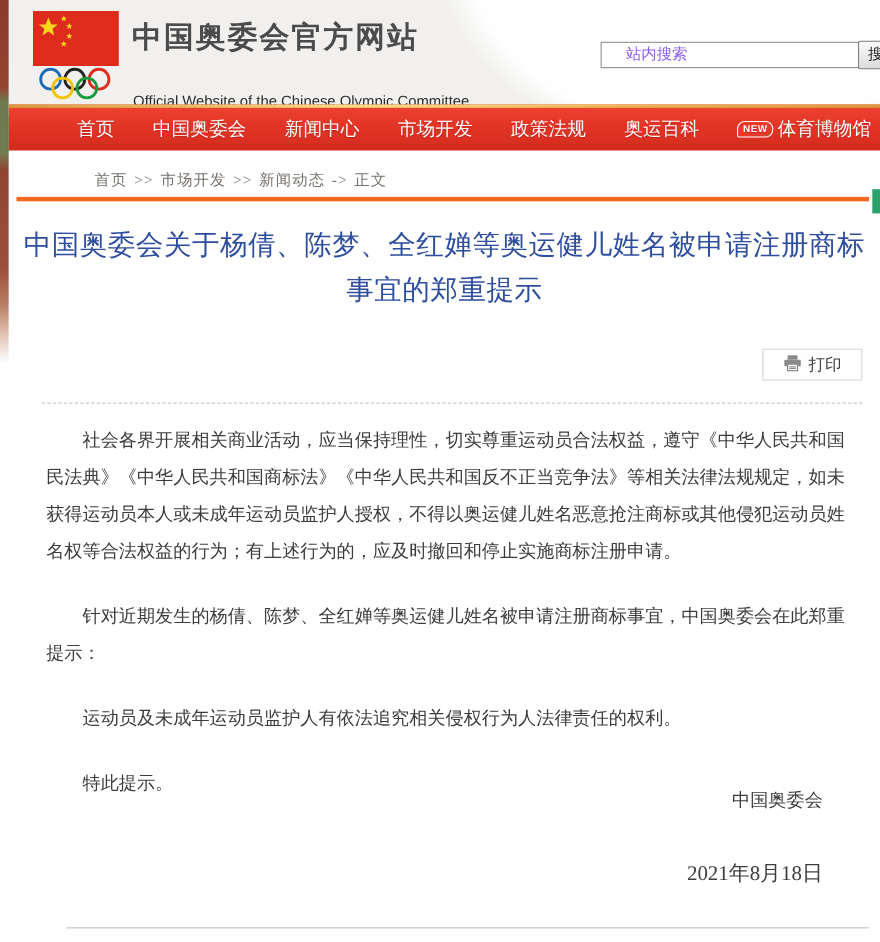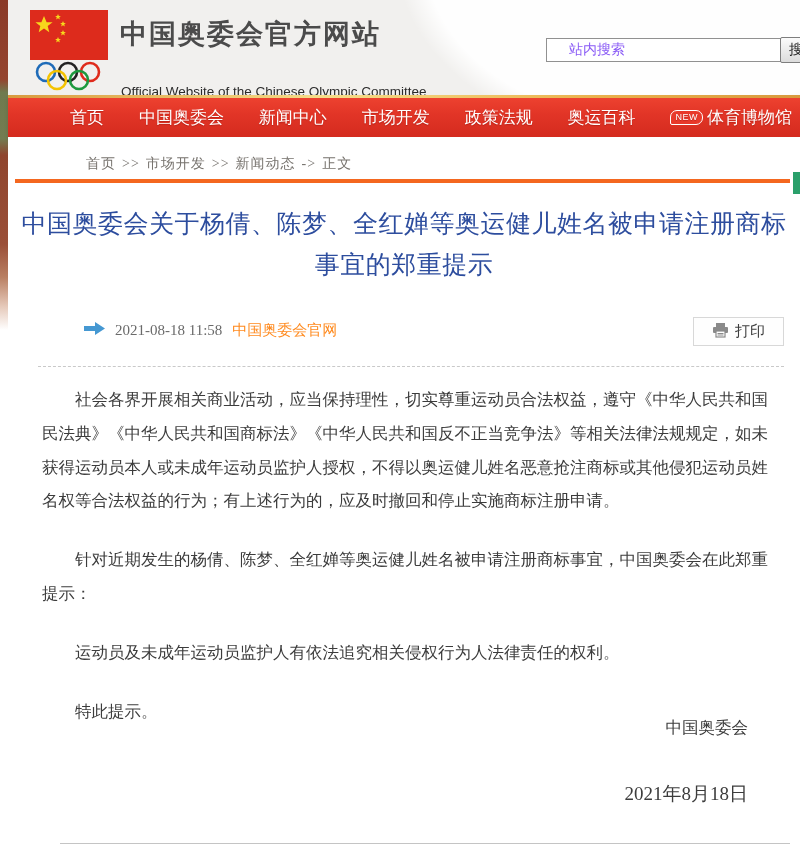--- a/index.html
+++ b/index.html
@@ -56,21 +56,21 @@
     display:flex;align-items:center;justify-content:space-between;
   }
   .nav-item{
     color:#ffffff;font-size:17px;text-decoration:none;
     display:flex;align-items:center;gap:4px;white-space:nowrap;
     text-shadow:0 1px 1px rgba(120,0,0,.35);
   }
   .new-badge{
     display:inline-block;background:#e8392b;color:#ffffff;
     border:1px solid #ffffff;border-radius:7px 7px 7px 2px;
-    font-size:9px;font-weight:normal;line-height:11px;padding:1px 4px;
+    font-size:9px;font-weight:bold;line-height:11px;padding:1px 4px;
     letter-spacing:.5px;
   }
   
   .content{position:absolute;left:8px;top:137px;right:0;bottom:0;background:#ffffff;}
   .breadcrumb{
     position:absolute;left:78px;top:18px;font-size:14px;color:#77736e;
     font-family:"Liberation Serif",serif;letter-spacing:1px;
   }
   .breadcrumb a{color:#77736e;text-decoration:none;}
   .crumb-sep{margin:0 6px;}
@@ -177,29 +177,20 @@
 
   <div class="breadcrumb">
     <a href="#">首页</a><span class="crumb-sep">&gt;&gt;</span><a href="#">市场开发</a><span class="crumb-sep">&gt;&gt;</span><a href="#">新闻动态</a><span class="crumb-sep">-&gt;</span><span>正文</span>
   </div>
 
   <div class="orange-line"></div>
 
   <h1 class="article-title">中国奥委会关于杨倩、陈梦、全红婵等奥运健儿姓名被申请注册商标事宜的郑重提示</h1>
 
   <div class="meta">
-    <div class="meta-left">
-      <span>
-        <svg width="21" height="13" viewBox="0 0 21 13">
-            <path d="M0 4 h11 v-4 l10 6.5 -10 6.5 v-4 h-11 z" fill="#4598d2"></path>
-          </svg>
-      </span>
-      <span class="meta-date">2021-08-18 11:58</span>
-      <span class="meta-source">中国奥委会官网</span>
-    </div>
     <div class="meta-buttons">
       <button class="meta-btn">
         <span>
           <svg width="17" height="16" viewBox="0 0 17 16">
             <rect x="4" y="1" width="9" height="4" fill="#8a8a8a"></rect>
             <rect x="1" y="5" width="15" height="6" rx="1" fill="#8a8a8a"></rect>
             <rect x="4" y="9" width="9" height="6" fill="#ffffff" stroke="#8a8a8a" stroke-width="1.2"></rect>
             <line x1="5.5" y1="11.5" x2="11.5" y2="11.5" stroke="#8a8a8a"></line>
             <line x1="5.5" y1="13" x2="11.5" y2="13" stroke="#8a8a8a"></line>
           </svg>

